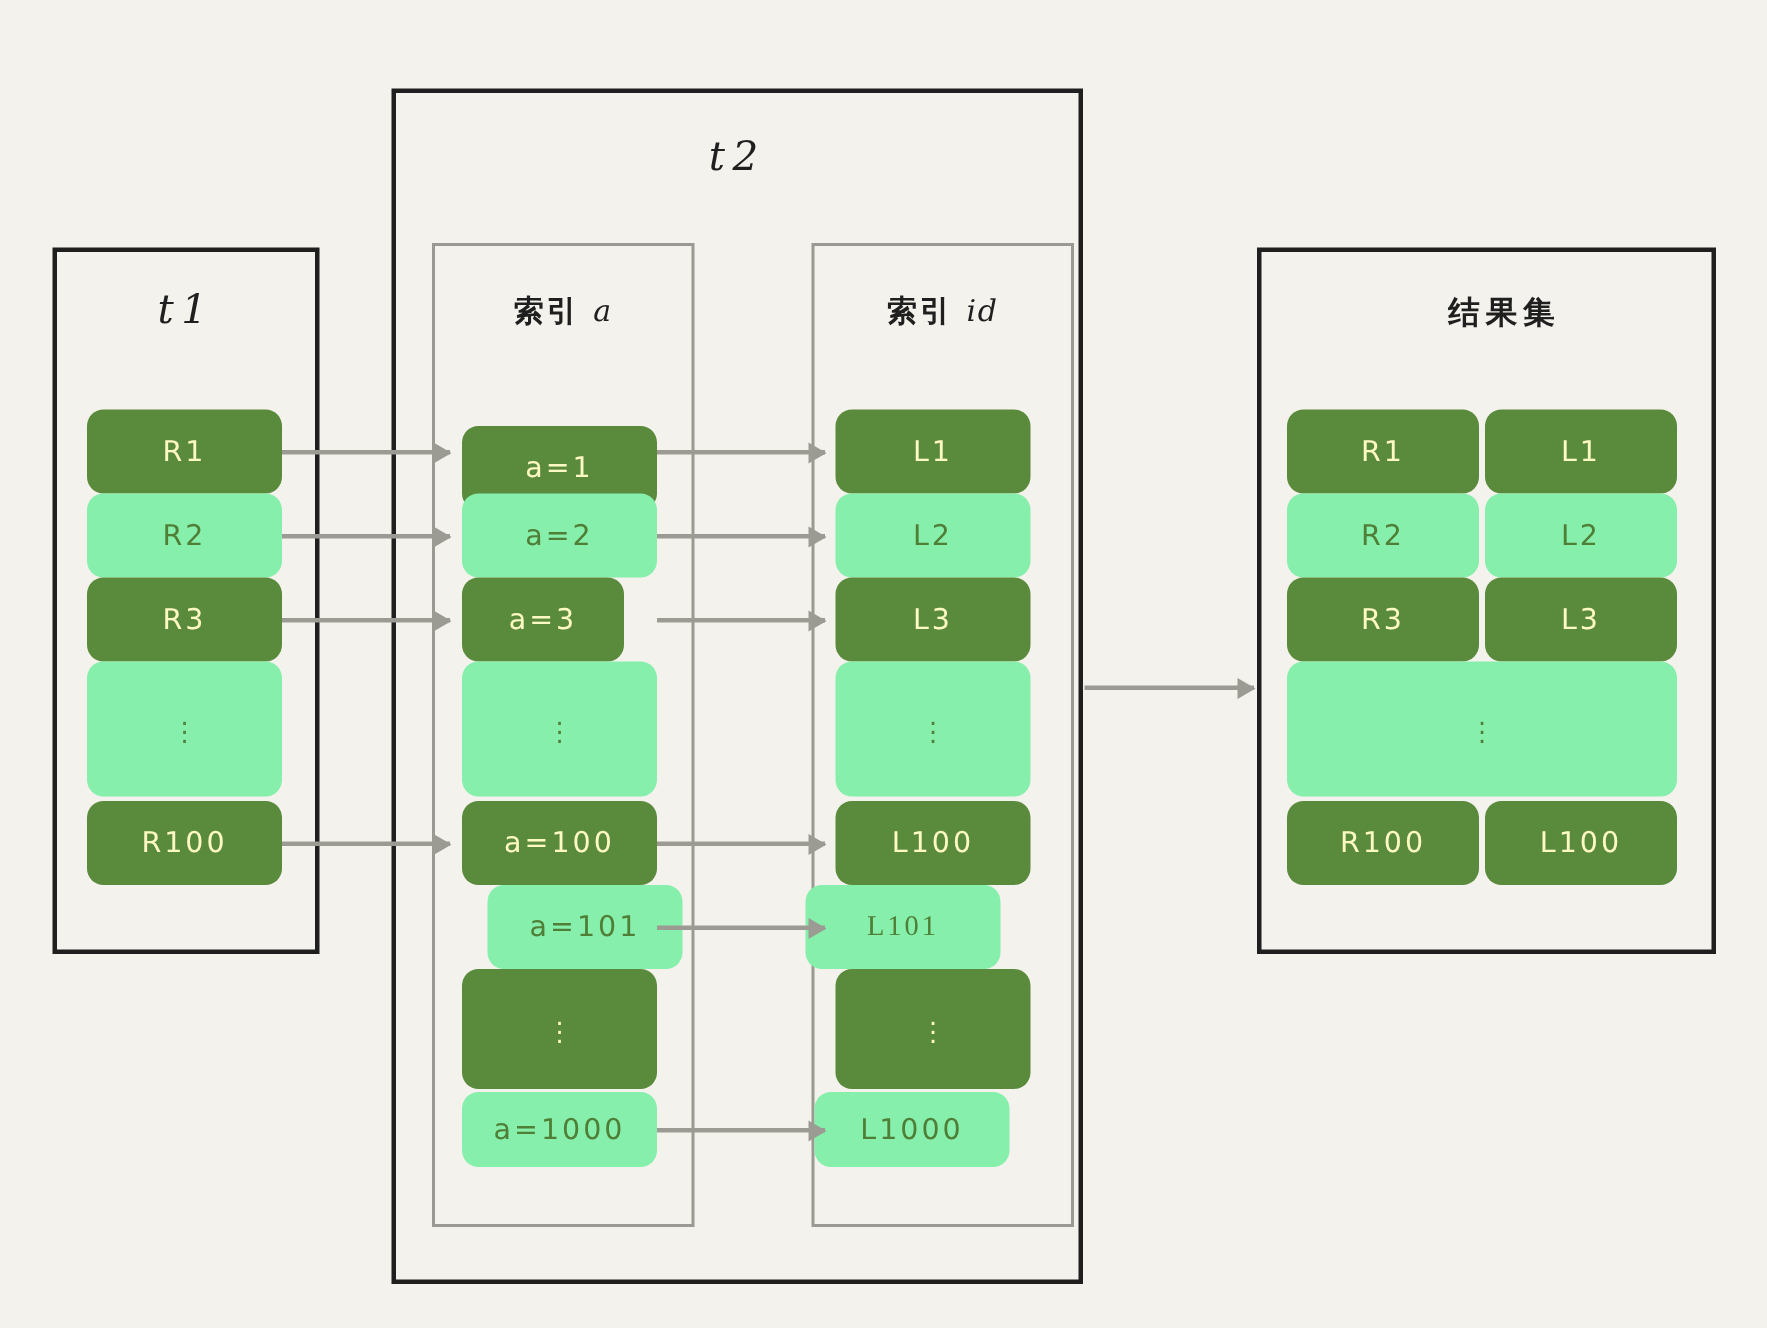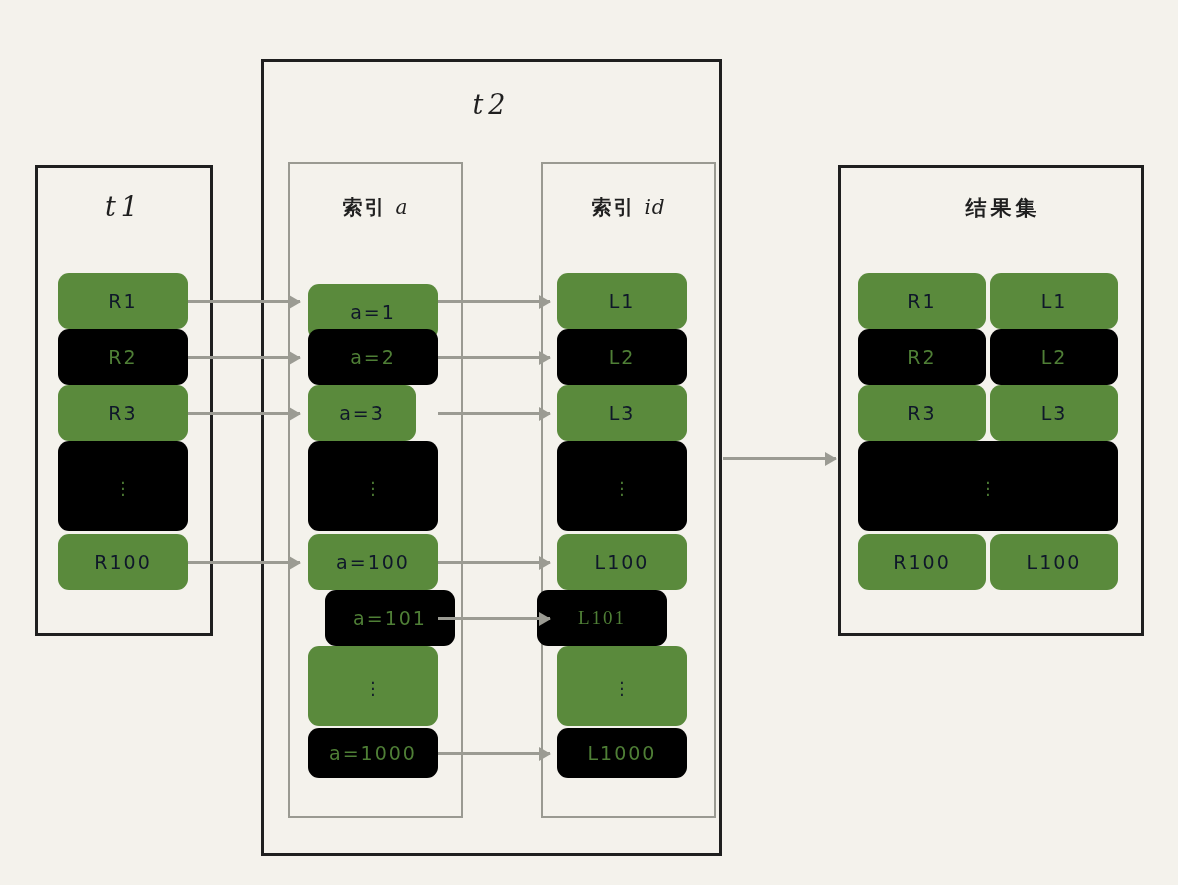--- a/index.html
+++ b/index.html
@@ -78,25 +78,25 @@
     display: flex;
     align-items: center;
     justify-content: center;
     font-family: "DejaVu Sans", sans-serif;
     font-size: 19px;
     letter-spacing: 2px;
     box-sizing: border-box;
   }
   .cell.dark {
     background: #5a8a3c;
-    color: #0f172a;
+    color: #fef9c3;
     justify-content: center;
   }
   .cell.light {
-    background: #000000;
+    background: #86efac;
     color: #4f7f36;
   }
   .cell .dots {
     display: inline-block;
     line-height: 5px;
     font-size: 17px;
     letter-spacing: 0;
     transform: translateY(-1px);
   }
   .cell .dots i {
@@ -228,21 +228,21 @@
       <div class="cell light" style="left: 537px; width: 130px; top: 590px; height: 56px; font-family: Liberation Serif, serif;">
         <span>L101</span>
       </div>
       <div class="cell dark" style="left: 557px; width: 130px; top: 646px; height: 80px;">
         <span class="dots">
           <i>.</i>
           <i>.</i>
           <i>.</i>
         </span>
       </div>
-      <div class="cell light" style="left: 557px; width: 130px; top: 728px; height: 50px;">
+      <div class="cell light" style="left: 543px; width: 130px; top: 728px; height: 50px;">
         <span>L1000</span>
       </div>
     </div>
 
   <div class="frame" style="left:838px; top:165px; width:306px; height:471px;">
     <div class="frame-title cjk" style="top:26px;">结果集</div>
   </div>
   <div id="result-rows">
       <div class="cell dark" style="left: 858px; width: 128px; top: 273px; height: 56px;">
         <span>R1</span>

